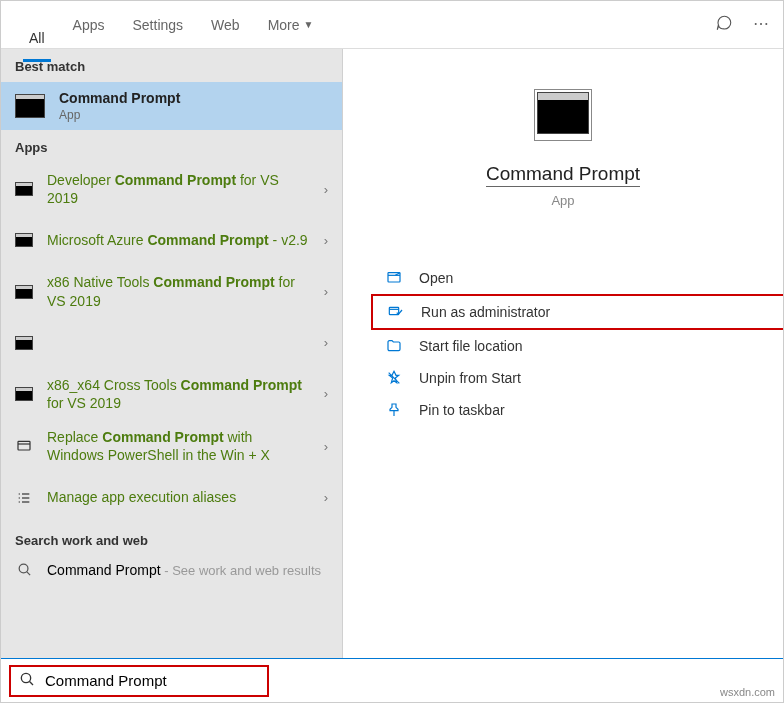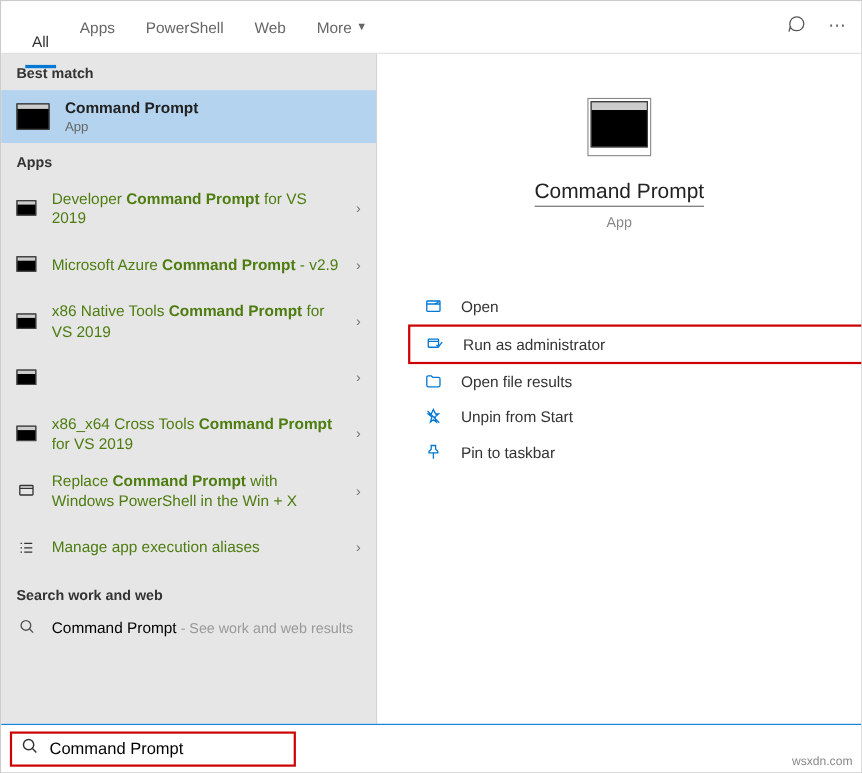--- a/index.html
+++ b/index.html
@@ -54,21 +54,21 @@
     .action-icon { width: 18px; color: #0078d4; font-size: 15px; display: flex; justify-content: center; }
 
     .watermark { position: absolute; bottom: 4px; right: 8px; font-size: 11px; color: #888; z-index: 10; }
   </style>
 </head>
 <body>
 
 <div class="tabs">
   <div class="tab active">All</div>
   <div class="tab">Apps</div>
-  <div class="tab">PowerShell</div>
+  <div class="tab">Settings</div>
   <div class="tab">Web</div>
   <div class="tab">
     <span>More</span>
       <span class="tab-chevron">▼</span>
   </div>
   <div class="header-actions">
     <span class="icon-btn">
       <svg width="18" height="18" viewBox="0 0 24 24" fill="none" stroke="#555" stroke-width="1.5">
           <path d="M21 11.5a8.38 8.38 0 0 1-9 8.4 8.5 8.5 0 0 1-7.6-4.7L3 21l1.9-5.7a8.38 8.38 0 0 1-.9-3.8 8.5 8.5 0 0 1 17 0z"></path>
         </svg>
@@ -194,21 +194,21 @@
             </svg>
         </span>
         <span>Run as administrator</span>
       </div>
       <div class="action">
         <span class="action-icon">
           <svg width="16" height="16" viewBox="0 0 24 24" fill="none" stroke="#0078d4" stroke-width="1.8">
               <path d="M3 6a2 2 0 0 1 2-2h4l2 2h8a2 2 0 0 1 2 2v9a2 2 0 0 1-2 2H5a2 2 0 0 1-2-2z"></path>
             </svg>
         </span>
-        <span>Open file results</span>
+        <span>Start file location</span>
       </div>
       <div class="action">
         <span class="action-icon">
           <svg width="16" height="16" viewBox="0 0 24 24" fill="none" stroke="#0078d4" stroke-width="1.8">
               <path d="M12 2l3 6h4l-5 4 2 7-4-3-4 3 2-7-5-4h4z"></path>
               <line x1="4" y1="4" x2="20" y2="20"></line>
             </svg>
         </span>
         <span>Unpin from Start</span>
       </div>

